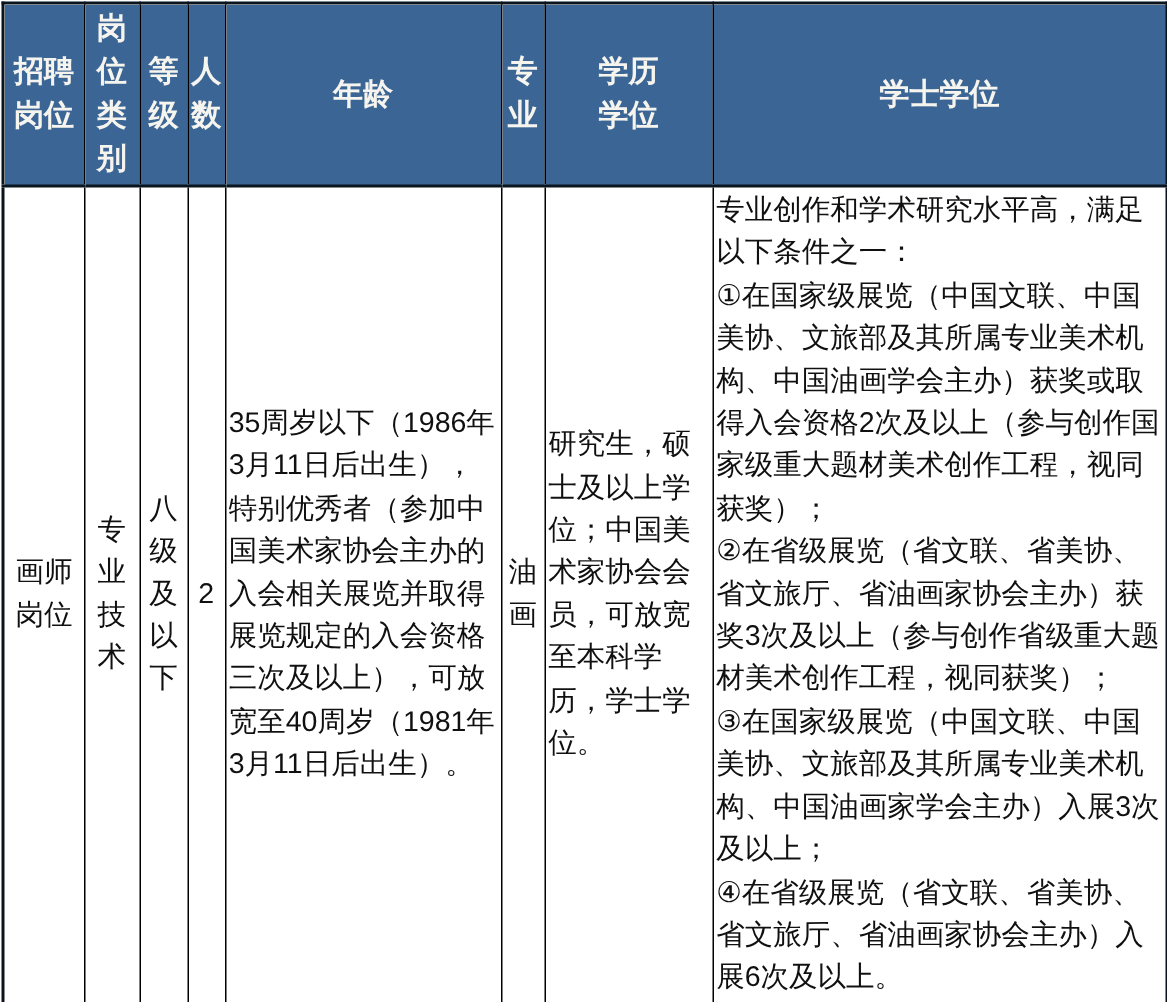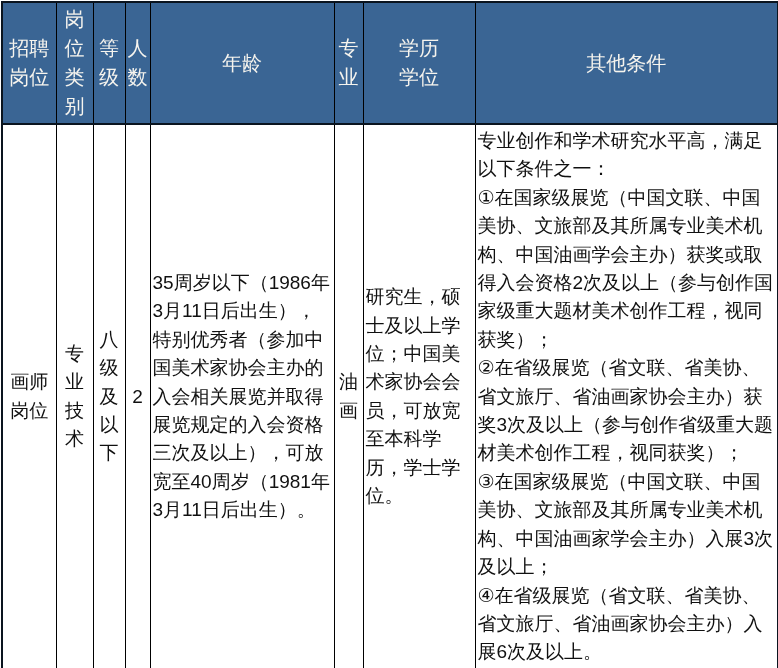--- a/index.html
+++ b/index.html
@@ -20,21 +20,21 @@
   }
   table.jobs th, table.jobs td{
     border:1px solid #000;
     padding:2px 2px;
     box-sizing:border-box;
     overflow:hidden;
   }
   table.jobs thead th{
     background:var(--header-bg);
     color:var(--header-text);
-    font-weight:normal;
+    font-weight:bold;
     font-size:20px;
     line-height:29px;
     text-align:center;
     vertical-align:middle;
     white-space:pre-line;
     border-bottom:2px solid var(--border);
     height:118px;
   }
   table.jobs tbody td{
     color:var(--body-text);
@@ -69,21 +69,21 @@
       <tr>
         <th>招聘
 岗位</th>
         <th>岗位类别</th>
         <th>等级</th>
         <th>人数</th>
         <th>年龄</th>
         <th>专业</th>
         <th>学历
 学位</th>
-        <th>其他条件</th>
+        <th>学士学位</th>
       </tr>
     </thead>
     <tbody>
       <tr>
         <td class="center">画师岗位</td>
         <td class="center">专业技术</td>
         <td class="center">八级及以下</td>
         <td class="center">2</td>
         <td class="left">35周岁以下（1986年3月11日后出生），特别优秀者（参加中国美术家协会主办的入会相关展览并取得展览规定的入会资格三次及以上），可放宽至40周岁（1981年3月11日后出生）。</td>
         <td class="center">油画</td>

